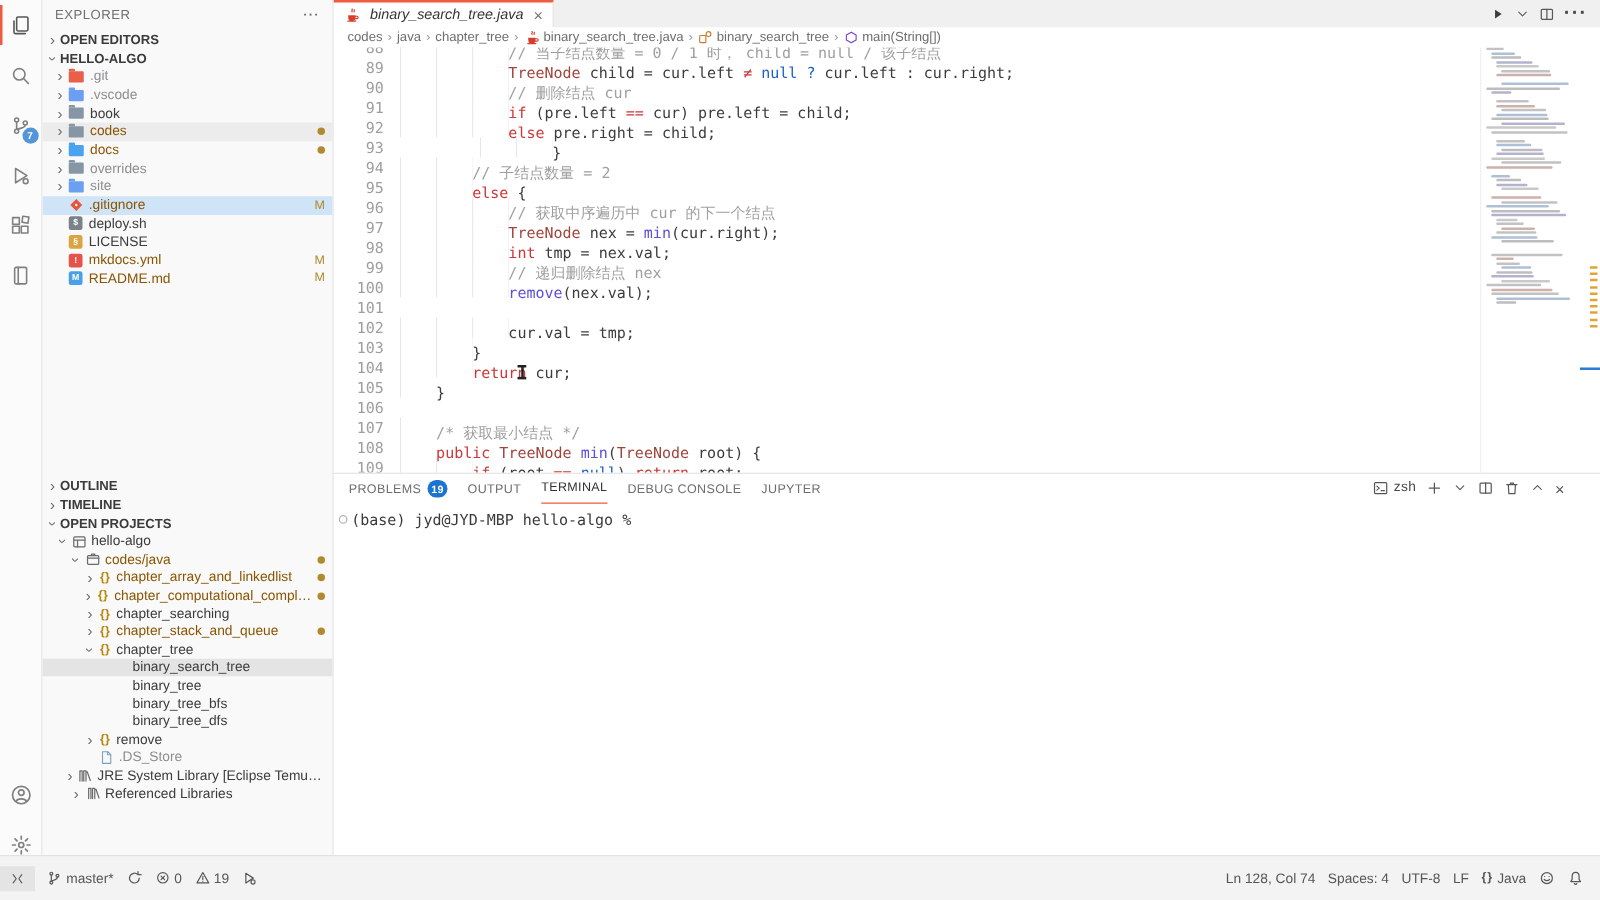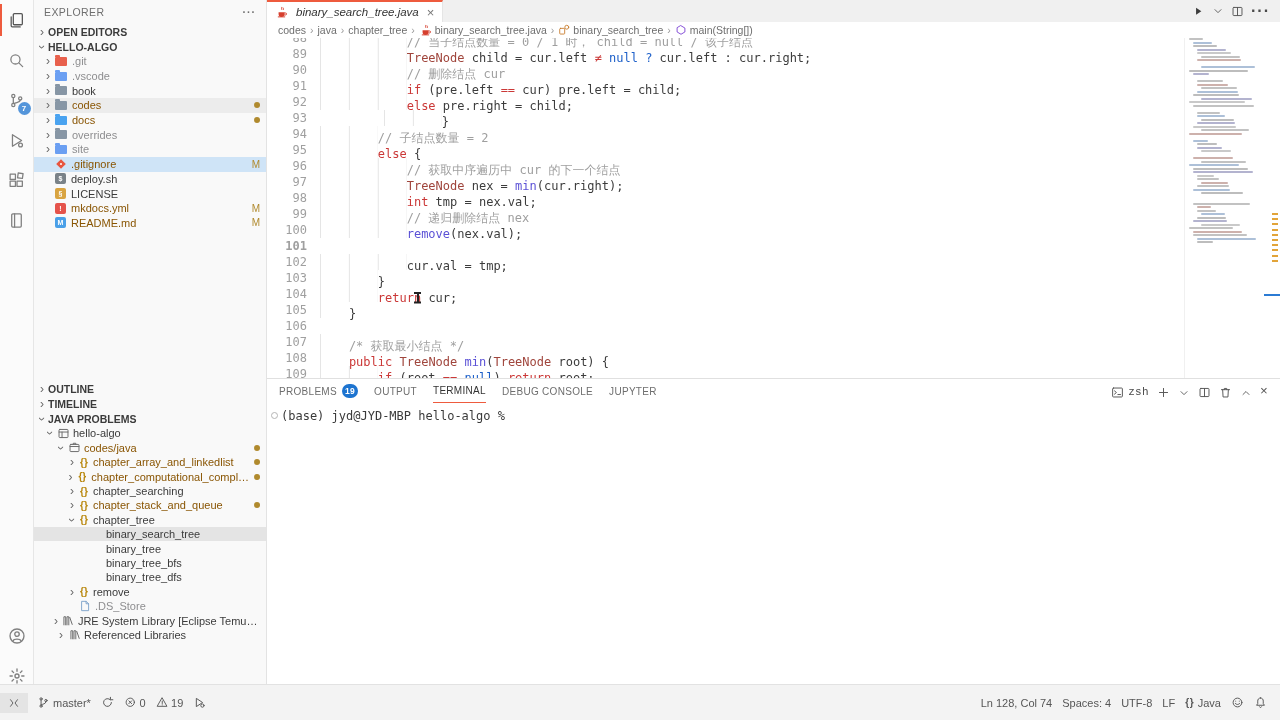--- a/index.html
+++ b/index.html
@@ -66,21 +66,21 @@
   #mouse-ibeam { position:absolute; left:414px; top:292px; width:7px; height:11px; pointer-events:none; }
   #mouse-ibeam::before { content:""; position:absolute; left:3px; top:0; width:1.5px; height:11px; background:#222; }
   #mouse-ibeam::after { content:""; position:absolute; left:0; top:0; width:7px; height:1.5px; background:#222; box-shadow:0 9.5px 0 #222; }
 
   
   #panel { height:322px; border-top:1px solid #e0e0e0; background:#fff; display:flex; flex-direction:column; }
   #panel-tabs { height:24px; display:flex; align-items:center; padding-left:12px; font-size:10px; letter-spacing:.3px; color:#6e6e6e;gap:32px; }
   .ptab { margin-right:16px; display:flex; align-items:center; gap:5px; height:24px; cursor:pointer; }
   .ptab.active { color:#333; border-bottom:1.5px solid #ee5b3e; }
   .pbadge { min-width:14px; height:14px; border-radius:8px; background:#1d74d0; color:#fff; font-size:8.5px; font-weight:bold; display:flex; align-items:center; justify-content:center; padding:0 3px; }
-  #panel-actions { margin-left:auto; display:flex; align-items:flex-end; gap:8px; padding-right:12px; color:#4a4a4a; font-size:11px;font-family:Liberation Mono, monospace; }
+  #panel-actions { margin-left:auto; display:flex; align-items:flex-start; gap:8px; padding-right:28px; color:#4a4a4a; font-size:11px; }
   #terminal { flex:1; position:relative; font-family:"DejaVu Sans Mono", monospace; font-size:12px; color:#3a3a3a; }
   #term-decoration { position:absolute; left:4px; top:9px; width:7px; height:7px; border:1px solid #b5b5b5; border-radius:50%; }
   #term-prompt { position:absolute; left:14px; top:6px; white-space:pre; }
 
   
   #statusbar { position:absolute; left:0; right:0; bottom:0; height:36px; background:#f3f3f3; border-top:1px solid #e2e2e2; display:flex; align-items:center; font-size:11px; color:#565656; }
   .st-item { display:flex; align-items:center; gap:3px; padding:0 5px; height:20px; cursor:pointer; }
   #st-remote { background:#e4e4e4; padding:0 8px; margin-right:4px; }
   #st-right { margin-left:auto; display:flex; align-items:center; padding-right:8px; }
   .stb { font-weight:bold; font-size:10px; letter-spacing:-1px; margin-right:2px; }
@@ -249,21 +249,21 @@
       <div class="sec-head">
         <span class="twist">›</span>
         <span>OUTLINE</span>
       </div>
       <div class="sec-head">
         <span class="twist">›</span>
         <span>TIMELINE</span>
       </div>
       <div class="sec-head">
         <span class="twist open">›</span>
-        <span>JAVA PROBLEMS</span>
+        <span>OPEN PROJECTS</span>
       </div>
       <div id="java-list">
           <div class="row" style="height: 14.4px;">
             <span style="width:10px"></span>
             <span class="twist open">›</span>
             <span class="tree-icon">
               <svg width="13" height="13" viewBox="0 0 16 16" fill="none" stroke="#6a6a6a" stroke-width="1.2" stroke-linecap="round" stroke-linejoin="round">
                 <rect x="2.5" y="3" width="11" height="10" rx="1"></rect>
                 <path d="M2.5 6.2h11M6.2 6.2V13"></path>
               </svg>
@@ -463,21 +463,21 @@
             <div class="code-line" style="top: 40px;"><span class="gutter">91</span><span class="gpad"></span><span class="code-text"><span class="ind" style="width:12ch"></span><span class="tok-kw">if</span><span class="tok-pl"> (pre.left </span><span class="tok-opr">==</span><span class="tok-pl"> cur) pre.left = child;</span></span></div>
             <div class="code-line" style="top: 56px;"><span class="gutter">92</span><span class="gpad"></span><span class="code-text"><span class="ind" style="width:12ch"></span><span class="tok-kw">else</span><span class="tok-pl"> pre.right = child;</span></span></div>
             <div class="code-line" style="top: 72px; gap: 32px;"><span class="gutter">93</span><span class="gpad"></span><span class="code-text"><span class="ind" style="width:8ch"></span><span class="tok-pl">}</span></span></div>
             <div class="code-line" style="top: 88px;"><span class="gutter">94</span><span class="gpad"></span><span class="code-text"><span class="ind" style="width:8ch"></span><span class="tok-cm">// 子结点数量 = 2</span></span></div>
             <div class="code-line" style="top: 104px;"><span class="gutter">95</span><span class="gpad"></span><span class="code-text"><span class="ind" style="width:8ch"></span><span class="tok-kw">else</span><span class="tok-pl"> {</span></span></div>
             <div class="code-line" style="top: 120px;"><span class="gutter">96</span><span class="gpad"></span><span class="code-text"><span class="ind" style="width:12ch"></span><span class="tok-cm">// 获取中序遍历中 cur 的下一个结点</span></span></div>
             <div class="code-line" style="top: 136px;"><span class="gutter">97</span><span class="gpad"></span><span class="code-text"><span class="ind" style="width:12ch"></span><span class="tok-ty">TreeNode</span><span class="tok-pl"> nex = </span><span class="tok-fn">min</span><span class="tok-pl">(cur.right);</span></span></div>
             <div class="code-line" style="top: 152px;"><span class="gutter">98</span><span class="gpad"></span><span class="code-text"><span class="ind" style="width:12ch"></span><span class="tok-kw">int</span><span class="tok-pl"> tmp = nex.val;</span></span></div>
             <div class="code-line" style="top: 168px;"><span class="gutter">99</span><span class="gpad"></span><span class="code-text"><span class="ind" style="width:12ch"></span><span class="tok-cm">// 递归删除结点 nex</span></span></div>
             <div class="code-line" style="top: 184px;"><span class="gutter">100</span><span class="gpad"></span><span class="code-text"><span class="ind" style="width:12ch"></span><span class="tok-fn">remove</span><span class="tok-pl">(nex.val);</span></span></div>
-            <div class="code-line" style="top: 200px; font-weight: bold;"><span class="gutter">101</span><span class="gpad"></span></div>
+            <div class="code-line" style="top: 200px;"><span class="gutter">101</span><span class="gpad"></span></div>
             <div class="code-line" style="top: 216px;"><span class="gutter">102</span><span class="gpad"></span><span class="code-text"><span class="ind" style="width:12ch"></span><span class="tok-pl">cur.val = tmp;</span></span></div>
             <div class="code-line" style="top: 232px;"><span class="gutter">103</span><span class="gpad"></span><span class="code-text"><span class="ind" style="width:8ch"></span><span class="tok-pl">}</span></span></div>
             <div class="code-line" style="top: 248px;"><span class="gutter">104</span><span class="gpad"></span><span class="code-text"><span class="ind" style="width:8ch"></span><span class="tok-kw">return</span><span class="tok-pl"> cur;</span></span></div>
             <div class="code-line" style="top: 264px;"><span class="gutter">105</span><span class="gpad"></span><span class="code-text"><span class="ind" style="width:4ch"></span><span class="tok-pl">}</span></span></div>
             <div class="code-line" style="top: 280px;"><span class="gutter">106</span><span class="gpad"></span><span class="code-text"></span></div>
             <div class="code-line" style="top: 296px;"><span class="gutter">107</span><span class="gpad"></span><span class="code-text"><span class="ind" style="width:4ch"></span><span class="tok-cm">/* 获取最小结点 */</span></span></div>
             <div class="code-line" style="top: 312px;"><span class="gutter">108</span><span class="gpad"></span><span class="code-text"><span class="ind" style="width:4ch"></span><span class="tok-kw">public</span><span class="tok-pl"> </span><span class="tok-ty">TreeNode</span><span class="tok-pl"> </span><span class="tok-fn">min</span><span class="tok-pl">(</span><span class="tok-ty">TreeNode</span><span class="tok-pl"> root) {</span></span></div>
             <div class="code-line" style="top: 328px;"><span class="gutter">109</span><span class="gpad"></span><span class="code-text"><span class="ind" style="width:8ch"></span><span class="tok-kw">if</span><span class="tok-pl"> (root </span><span class="tok-opr">==</span><span class="tok-pl"> </span><span class="tok-lit">null</span><span class="tok-pl">) </span><span class="tok-kw">return</span><span class="tok-pl"> root;</span></span></div>
           </div>
         <div id="minimap">

